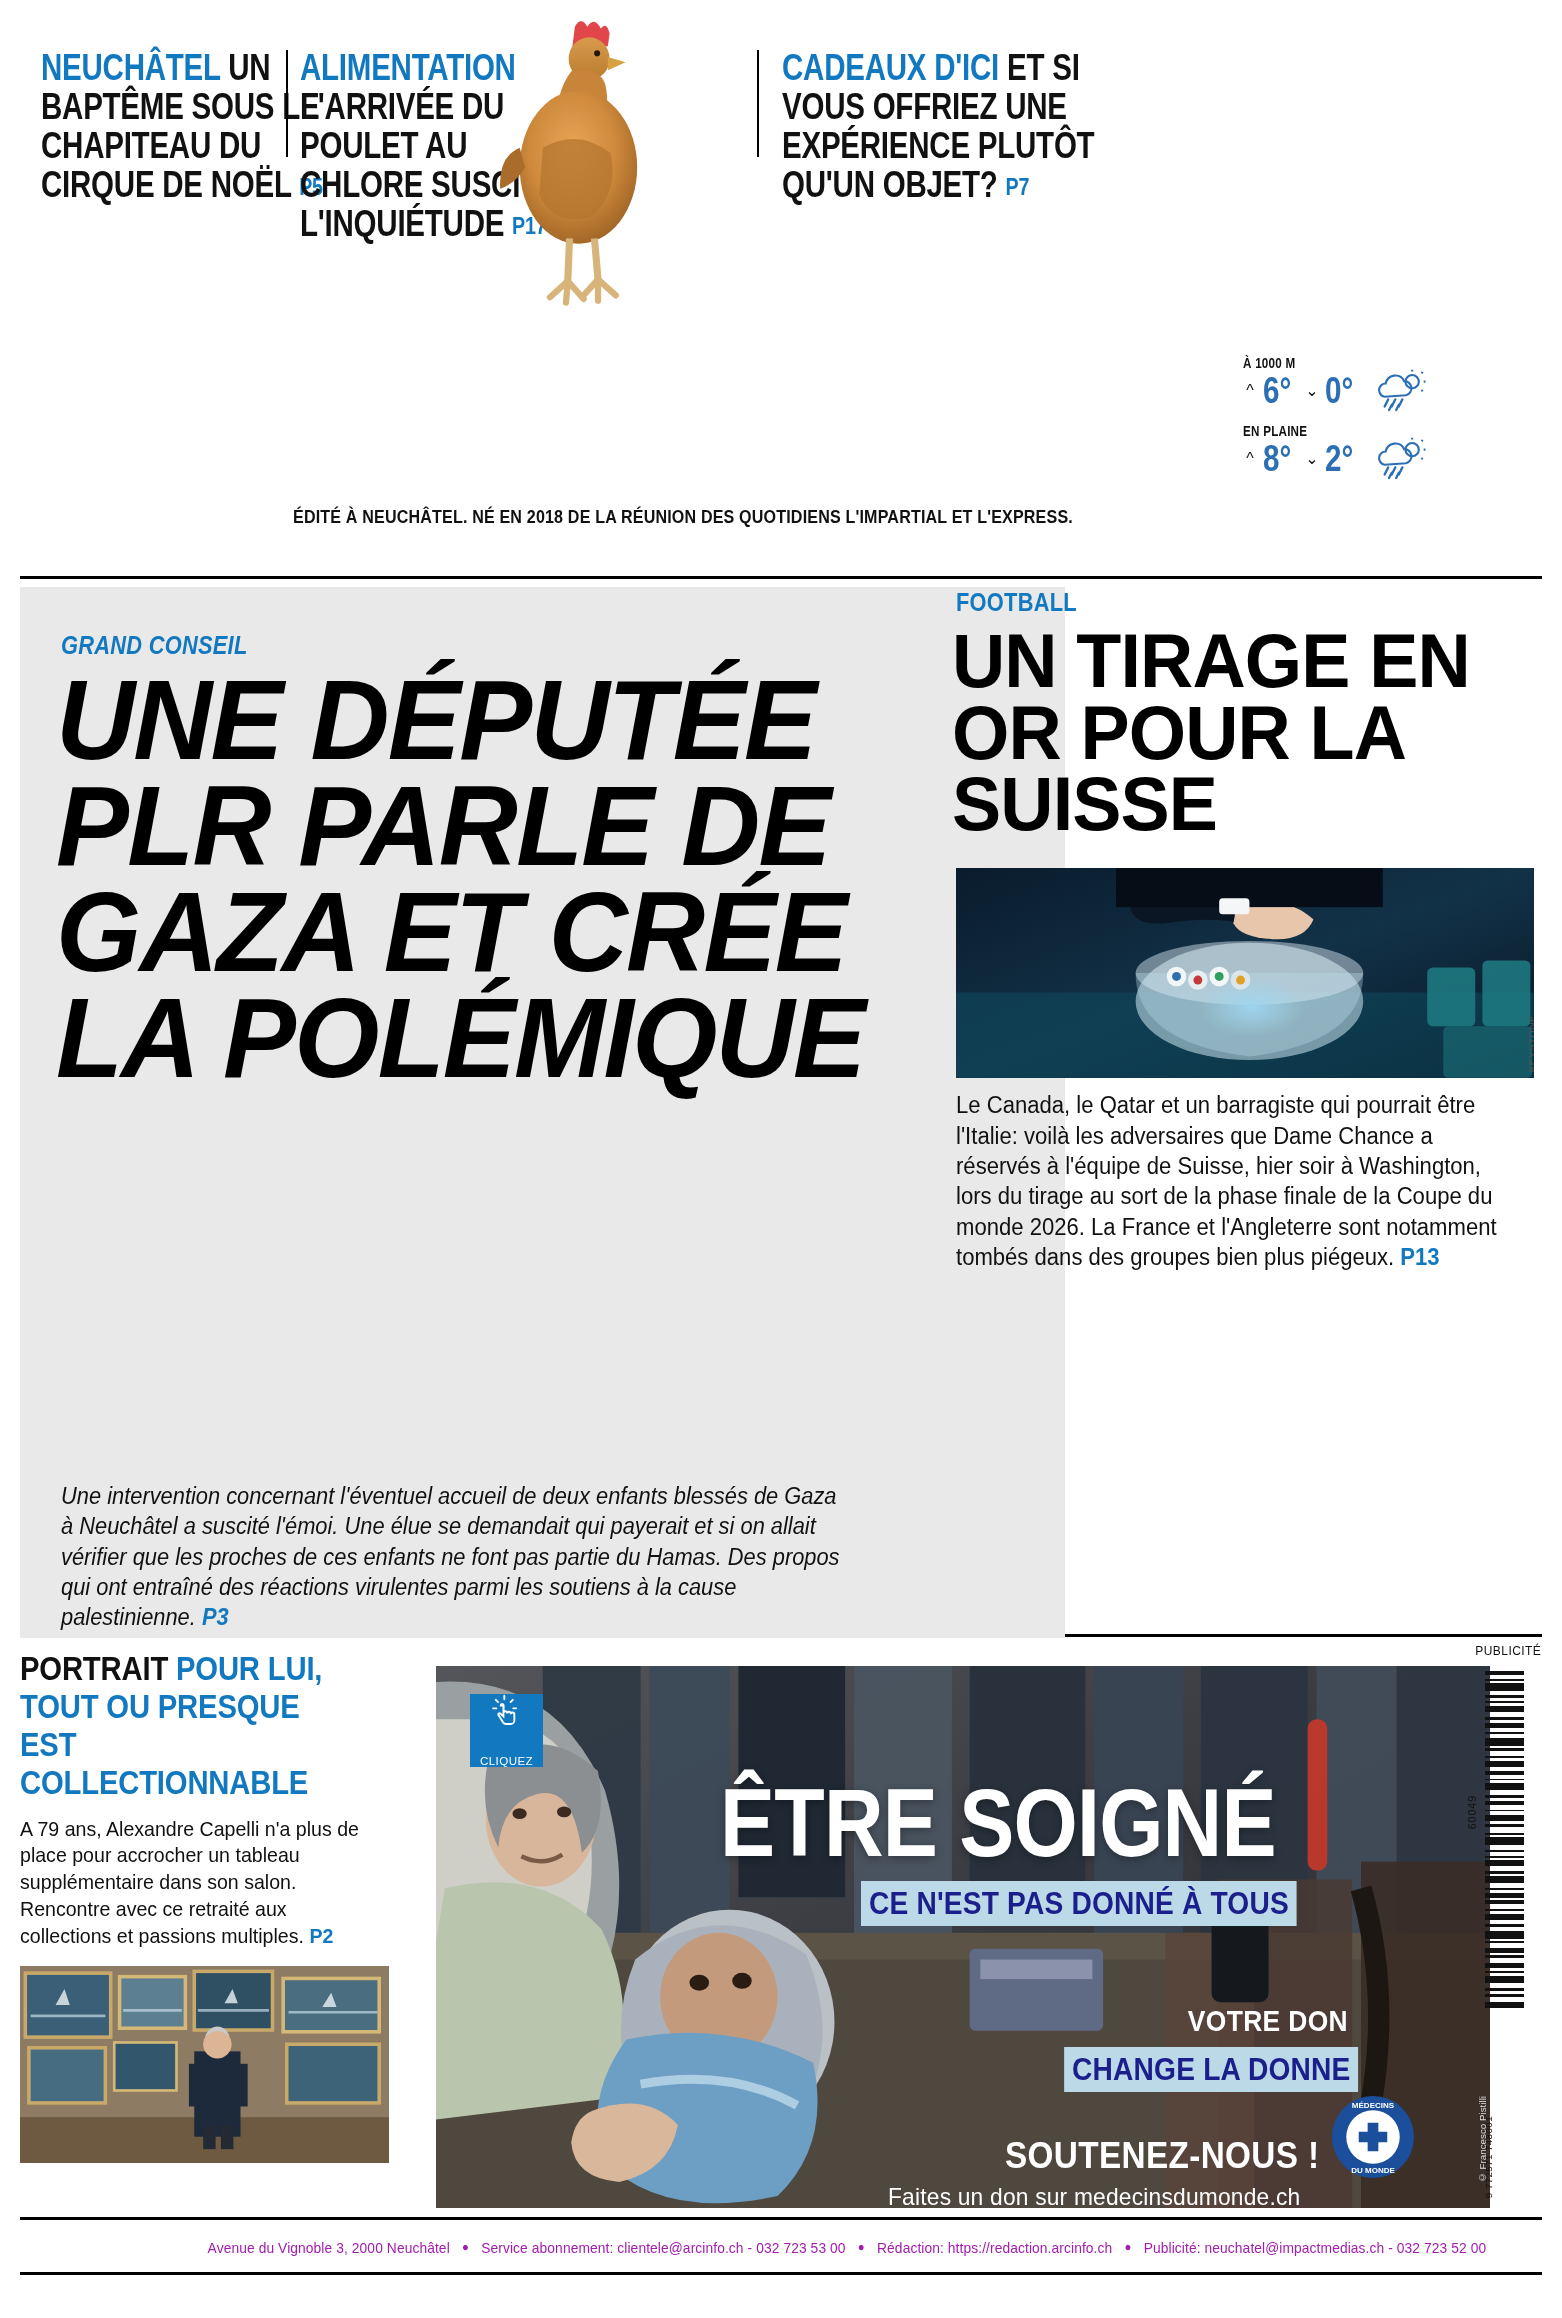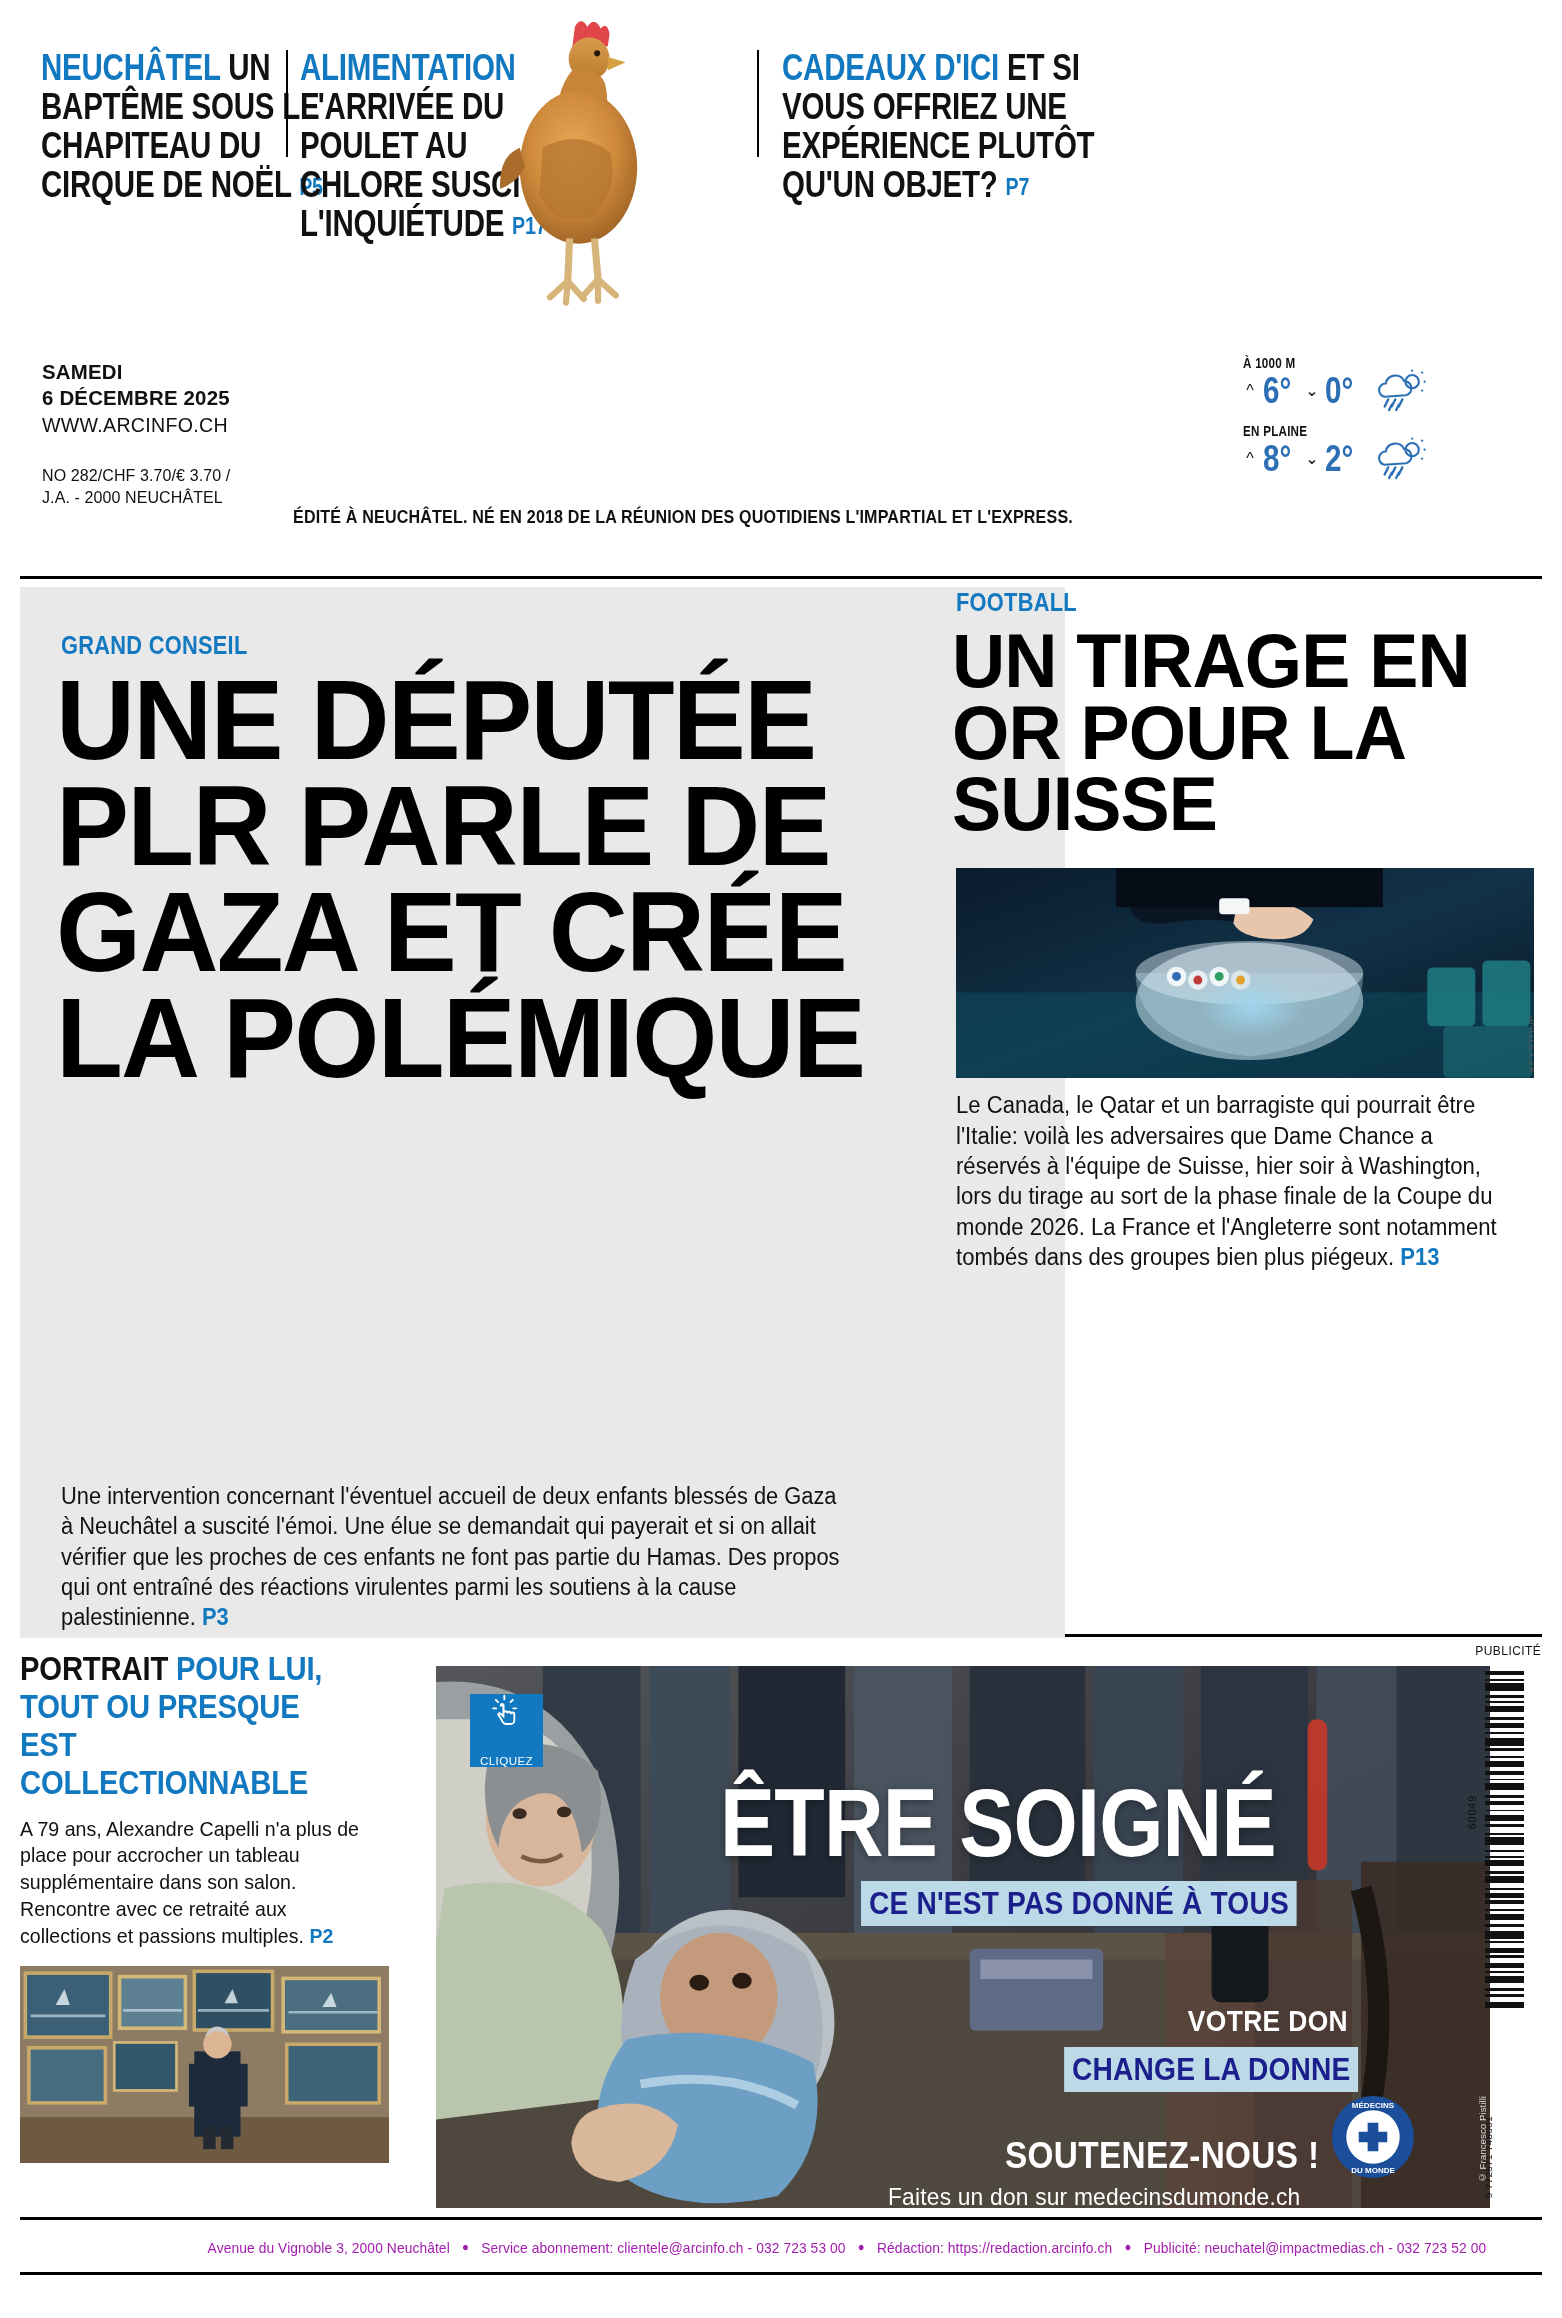--- a/index.html
+++ b/index.html
@@ -100,20 +100,21 @@
   }
   .wicon{margin-left:7.1px;}
 
   
   .hr{position:absolute;background:#000;}
 
   
   .lead{
     position:absolute;left:19.6px;top:587px;width:1045px;height:1051px;
     background:#E9E9E9;
+    font-style:italic;
   }
   .lead .kicker{
     position:absolute;left:41px;top:43px;
     color:#1279C0;font-weight:bold;font-size:26px;letter-spacing:0.3px;
     transform:scaleX(.84);transform-origin:left top;
   }
   .lead h1{
     position:absolute;left:36px;top:80px;width:845px;margin:0;
     font-weight:bold;
     font-size:114px;
@@ -308,29 +309,20 @@
       <path d="M86 250 l-2 48" stroke="#d7b47a" stroke-width="8" fill="none"></path>
       <path d="M114 250 l4 46" stroke="#d7b47a" stroke-width="8" fill="none"></path>
 
       <path d="M84 298 l-20 18 M84 298 l-2 24 M84 298 l18 20" stroke="#d7b47a" stroke-width="7" fill="none" stroke-linecap="round"></path>
       <path d="M118 296 l-18 20 M118 296 l0 24 M118 296 l20 18" stroke="#d7b47a" stroke-width="7" fill="none" stroke-linecap="round"></path>
     </svg>
   </div>
 
   <div class="masthead">
 
-    <div class="dateblock">
-      <div class="d1">SAMEDI</div>
-      <div class="d1">6 DÉCEMBRE 2025</div>
-      <div class="d2">WWW.ARCINFO.CH</div>
-      <div class="d3">
-        <span>NO 282/CHF 3.70/€ 3.70 /</span><br>
-        <span>J.A. - 2000 NEUCHÂTEL</span>
-      </div>
-    </div>
 
 
     <div class="tagline">ÉDITÉ À NEUCHÂTEL. NÉ EN 2018 DE LA RÉUNION DES QUOTIDIENS L'IMPARTIAL ET L'EXPRESS.</div>
 
     <div class="weather">
       <div class="wrow">
         <div class="wlabel">À 1000 M</div>
         <div class="wvals">
           <span class="chev">^</span>
           <span class="wtemp">6°</span>

